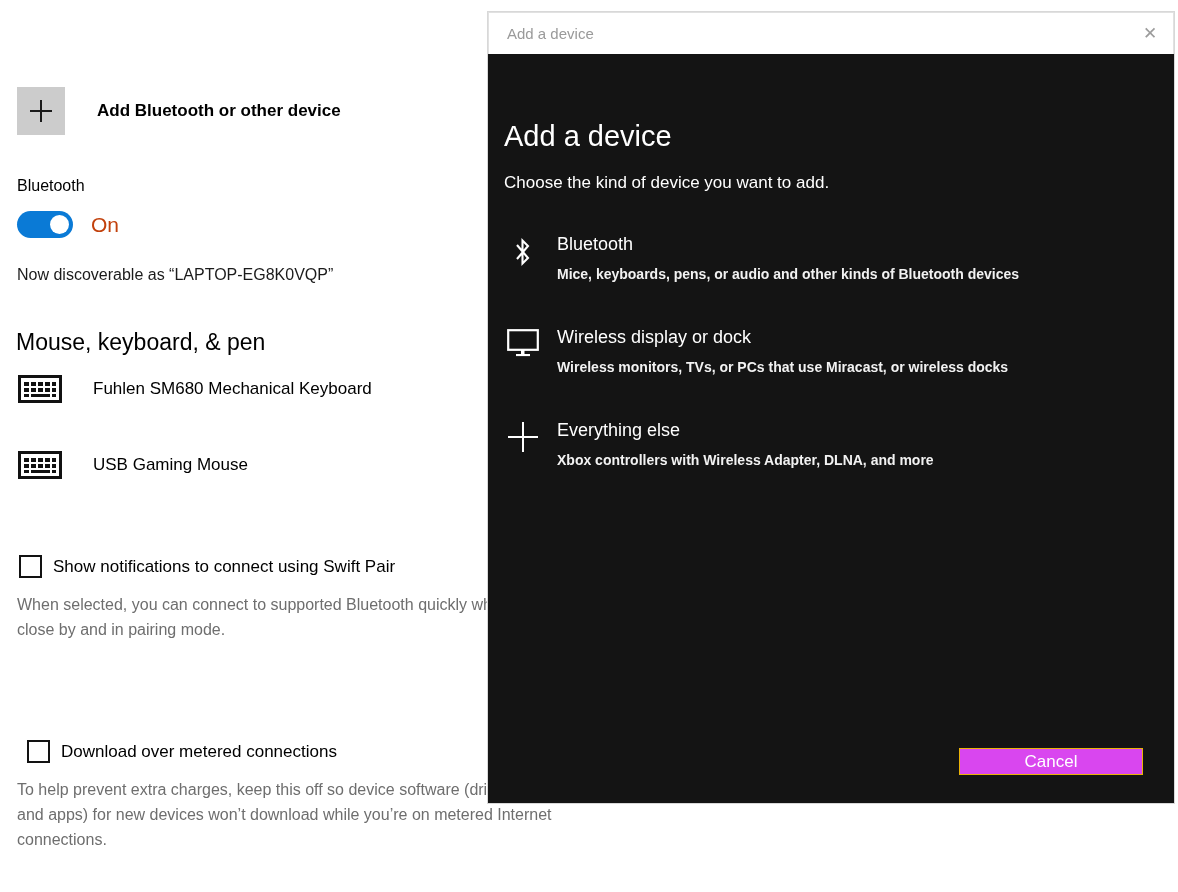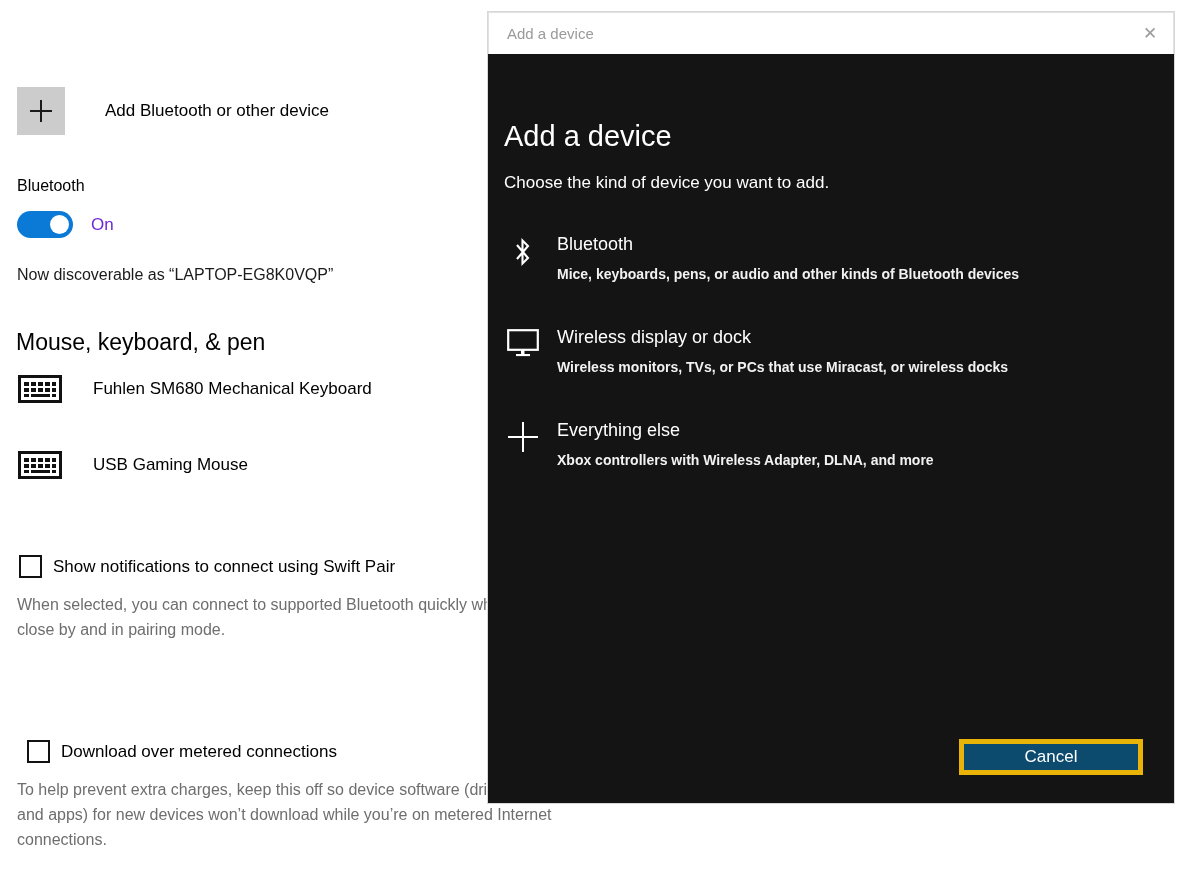--- a/index.html
+++ b/index.html
@@ -66,23 +66,23 @@
   }
   .plus-dark::before {
     left: 0; top: 10px;
     width: 22px; height: 2px;
   }
   .plus-dark::after {
     left: 10px; top: 0;
     width: 2px; height: 22px;
   }
   .add-device-label {
-    margin-left: 40px;
-    font-size: 17px;
-    font-weight: 400;
+    margin-left: 32px;
+    font-size: 17px;
+    font-weight: 700;
     color: #000000;
     white-space: nowrap;
   }
 
   
   .bt-section-label {
     position: absolute;
     left: 17px;
     top: 177px;
     font-size: 16px;
@@ -107,22 +107,22 @@
     position: absolute;
     right: 4px;
     top: 4px;
     width: 19px;
     height: 19px;
     border-radius: 50%;
     background: #ffffff;
   }
   .toggle-state {
     margin-left: 18px;
-    font-size: 17px;
-    color: #6d28d9;
+    font-size: 21px;
+    color: #c2410c;
   }
 
   .discoverable-text {
     position: absolute;
     left: 17px;
     top: 266px;
     font-size: 16px;
     color: #1b1b1b;
     white-space: nowrap;
   }
@@ -314,23 +314,23 @@
   .plus-light::after {
     left: 14px; top: 0;
     width: 2px; height: 30px;
   }
 
   .cancel-button {
     position: absolute;
     right: 31px;
     bottom: 28px;
     width: 184px;
-    height: 36px;
-    background: #0c4a6e;
-    border: 5px solid #eab308;
+    height: 27px;
+    background: #d946ef;
+    border: 1px solid #eab308;
     box-sizing: border-box;
     color: #ffffff;
     font-size: 17px;
     font-family: "Liberation Sans", sans-serif;
     display: flex;
     align-items: center;
     justify-content: center;
     cursor: pointer;
   }
 </style>

